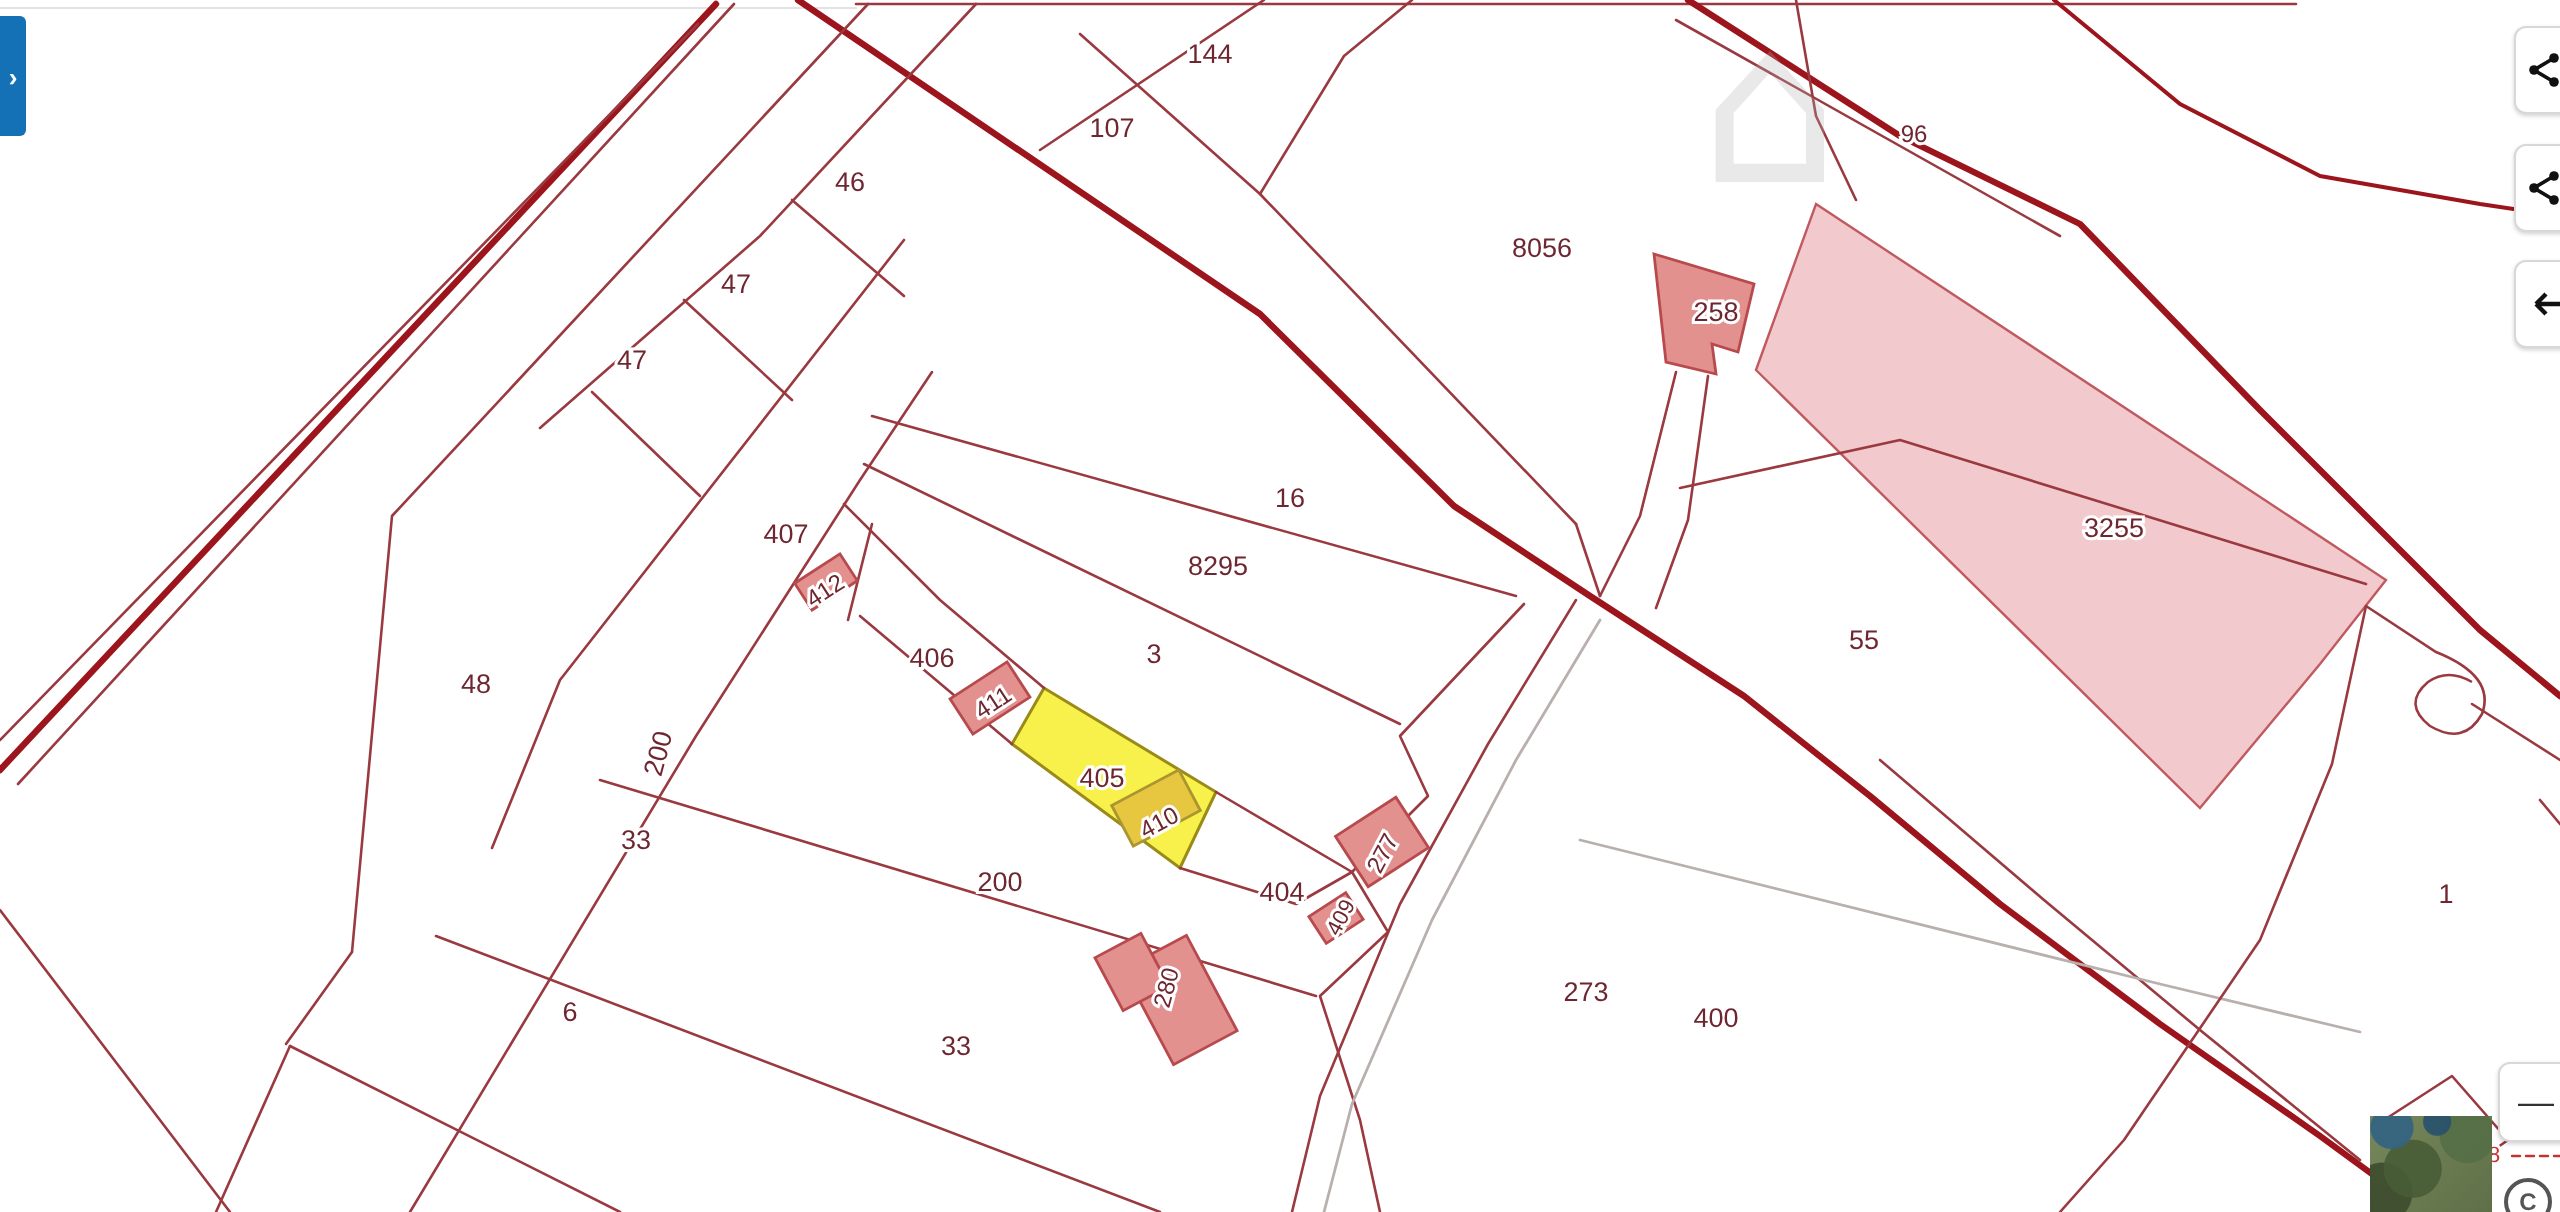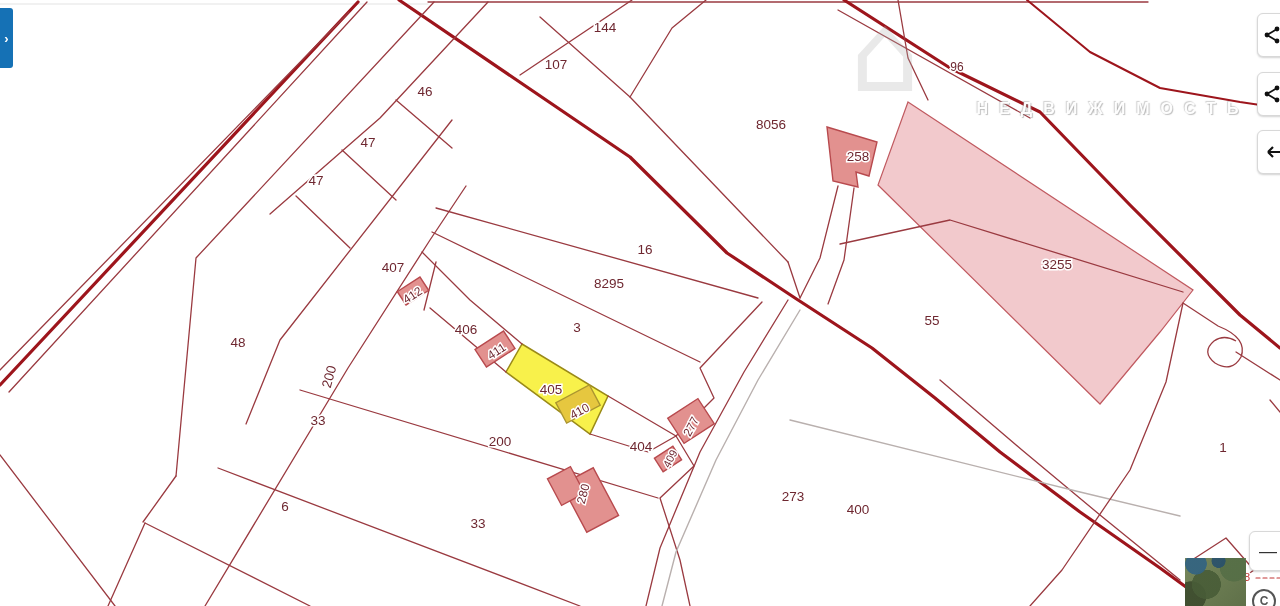--- a/index.html
+++ b/index.html
@@ -139,21 +139,20 @@
       <text x="285" y="507" fill="#6e2730" font-size="13.5" font-family="&quot;Liberation Sans&quot;,sans-serif" text-anchor="middle" dominant-baseline="middle" stroke="#ffffff" stroke-width="3" paint-order="stroke" transform="">6</text>
       <text x="478" y="524" fill="#6e2730" font-size="13.5" font-family="&quot;Liberation Sans&quot;,sans-serif" text-anchor="middle" dominant-baseline="middle" stroke="#ffffff" stroke-width="3" paint-order="stroke" transform="">33</text>
       <text x="1223" y="448" fill="#6e2730" font-size="13.5" font-family="&quot;Liberation Sans&quot;,sans-serif" text-anchor="middle" dominant-baseline="middle" stroke="#ffffff" stroke-width="3" paint-order="stroke" transform="">1</text>
       <text x="1247" y="578" fill="#c23434" font-size="11" font-family="&quot;Liberation Sans&quot;,sans-serif" text-anchor="middle" dominant-baseline="middle" stroke="#ffffff" stroke-width="3" paint-order="stroke" transform="">8</text>
     </svg>
 
   <div class="watermark">
     <div class="wm-row">
       <span class="wm-house">⌂</span>
     </div>
-    <div class="wm-sub">НЕДВИЖИМОСТЬ</div>
   </div>
 
   <div class="side-tab">
     <span>›</span>
   </div>
 
   <div class="rbtn" style="top:13px">
     <svg width="20" height="20" viewBox="0 0 20 20">
       <circle cx="14" cy="4" r="2.4" fill="#111"></circle>
       <circle cx="4" cy="10" r="2.4" fill="#111"></circle>

